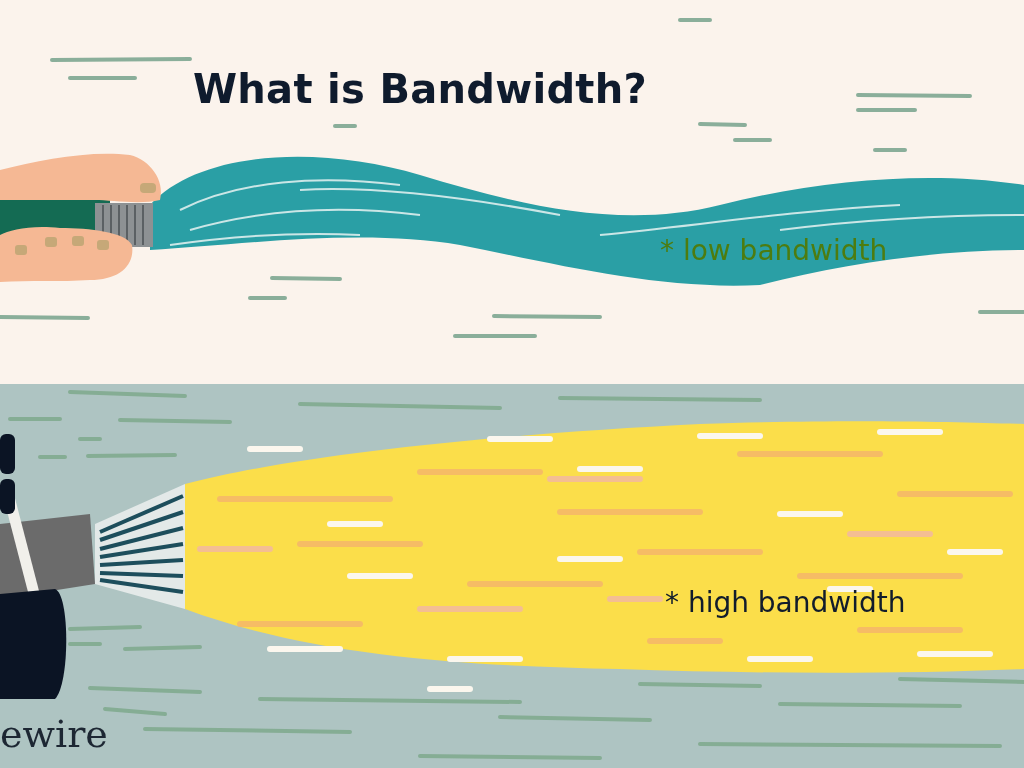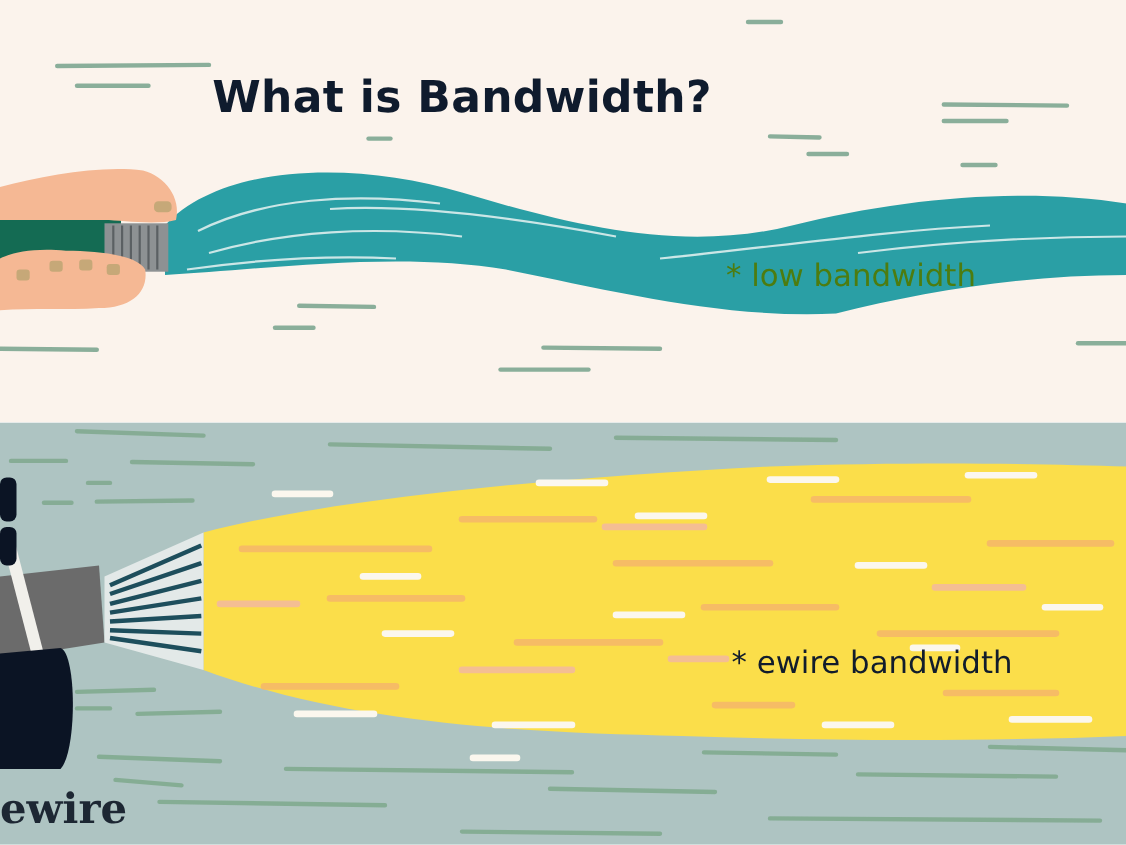--- a/index.html
+++ b/index.html
@@ -3,21 +3,21 @@
   <meta charset="utf-8">
   <style>
     html, body { margin:0; padding:0; }
     body { width:1024px; height:768px; position:relative; overflow:hidden; font-family:"DejaVu Sans", sans-serif; }
     .top { position:absolute; left:0; top:0; width:1024px; height:384px; }
     .bottom { position:absolute; left:0; top:384px; width:1024px; height:384px; }
     svg { display:block; }
     .title { position:absolute; left:0; width:840px; top:66px; text-align:center; font-size:40px; font-weight:bold; color:#0f1b2d; letter-spacing:0.3px; }
     .label-low { position:absolute; left:660px; top:234px; font-size:28px; color:#4d7c0f; }
     .label-high { position:absolute; left:665px; top:586px; font-size:28px; color:#111c2c; }
-    .brand { position:absolute; left:0; top:712px; font-family:"DejaVu Serif", serif; font-weight:bold; font-size:38px; color:#1d2733; }
+    .brand { position:absolute; left:0; top:712px; font-family:"DejaVu Serif", serif; font-weight:normal; font-size:38px; color:#1d2733; }
   </style>
 </head>
 <body>
 
 <div class="top">
   <svg width="1024" height="384">
     <rect width="1024" height="384" fill="#fbf3ec"></rect>
 
     <g stroke="#6e9e86" stroke-width="4" stroke-linecap="round" opacity="0.8">
       <line x1="52" y1="60" x2="190" y2="59"></line>
@@ -155,14 +155,14 @@
 
     <path d="M0,100 L10,95 L45,230 L35,235 Z" fill="#f1f0eb"></path>
     <rect x="0" y="50" width="15" height="40" rx="6" fill="#0b1424"></rect>
     <rect x="0" y="95" width="15" height="35" rx="6" fill="#0b1424"></rect>
     <path d="M0,210 L55,205 C70,210 70,300 55,315 L0,315 Z" fill="#0b1424"></path>
   </svg>
 </div>
 
 <div class="title">What is Bandwidth?</div>
 <div class="label-low">* low bandwidth</div>
-<div class="label-high">* ewire bandwidth</div>
+<div class="label-high">* high bandwidth</div>
 <div class="brand">ewire</div>
 
 </body></html>

